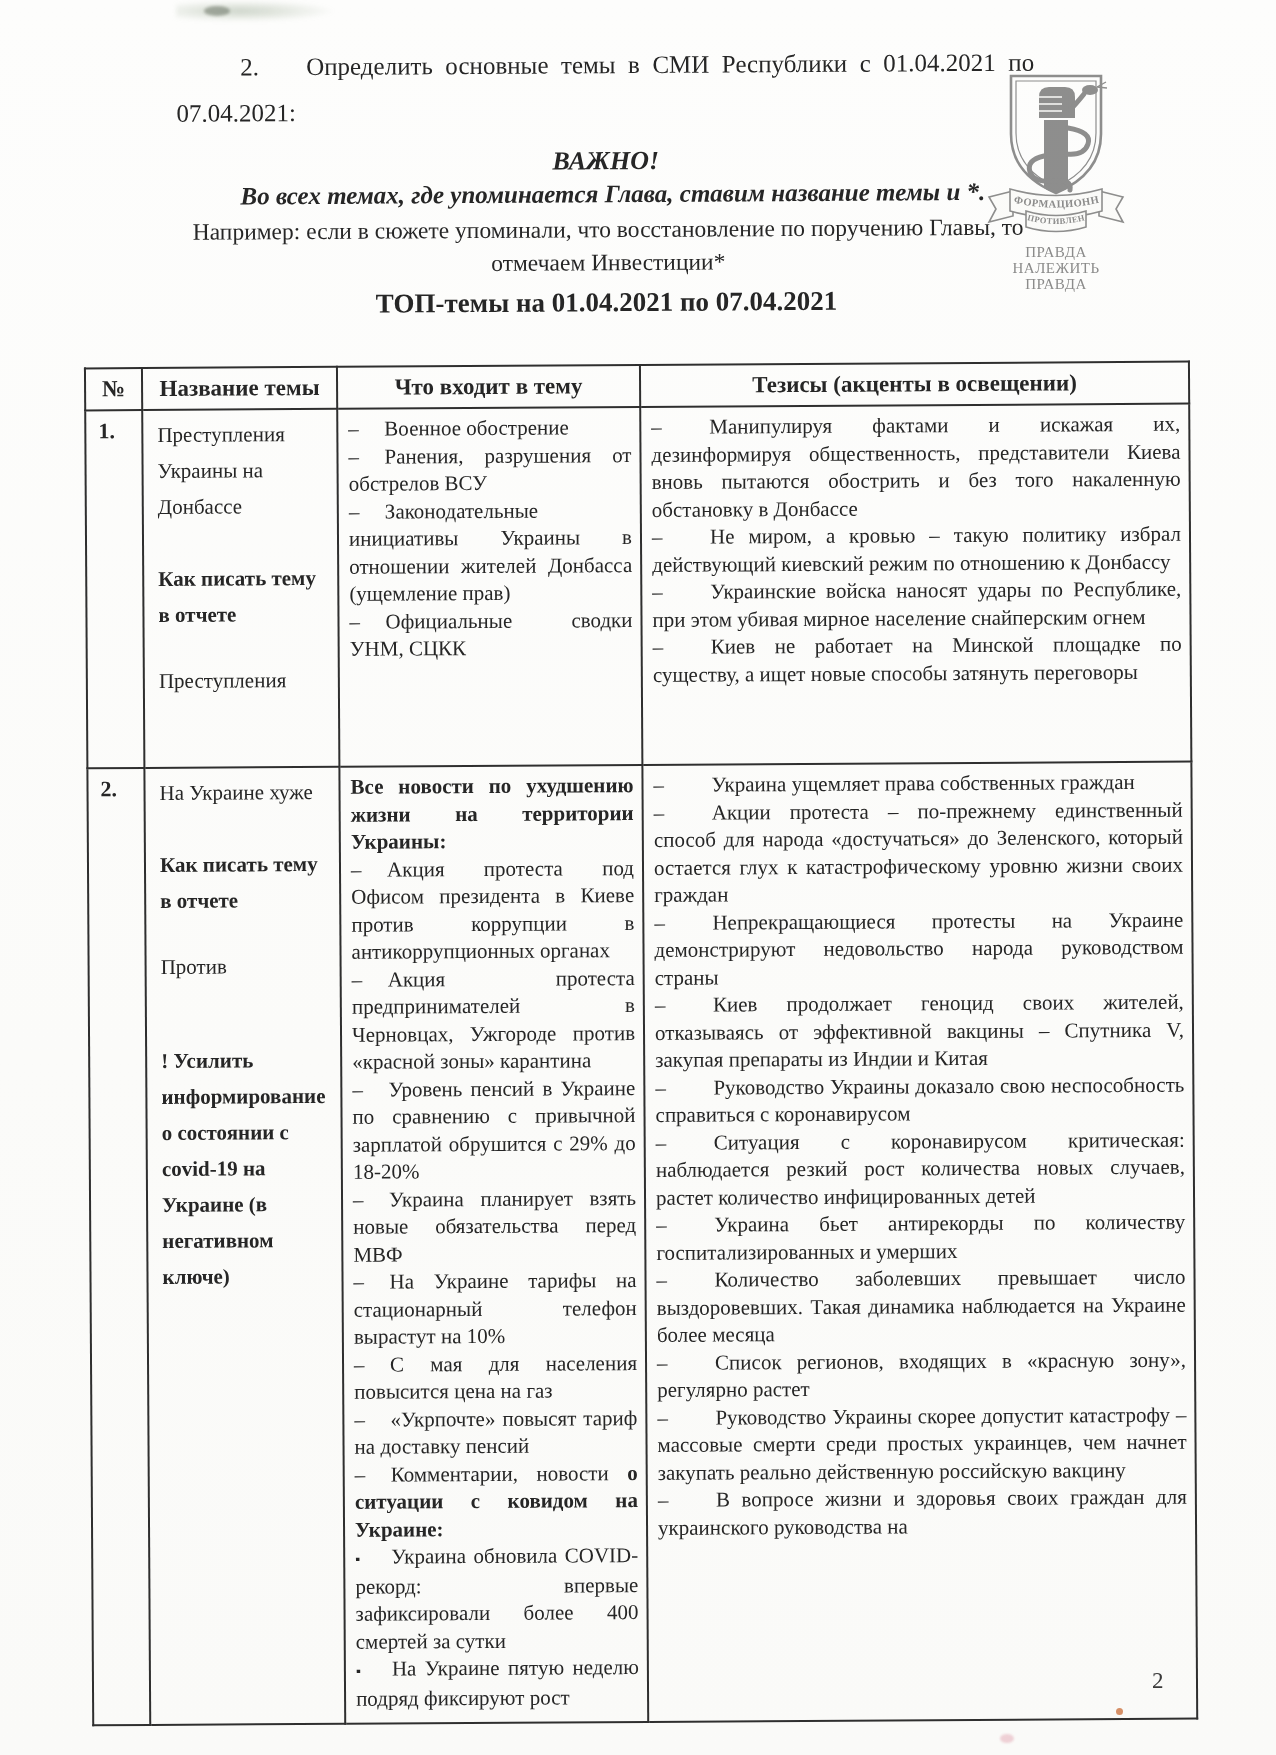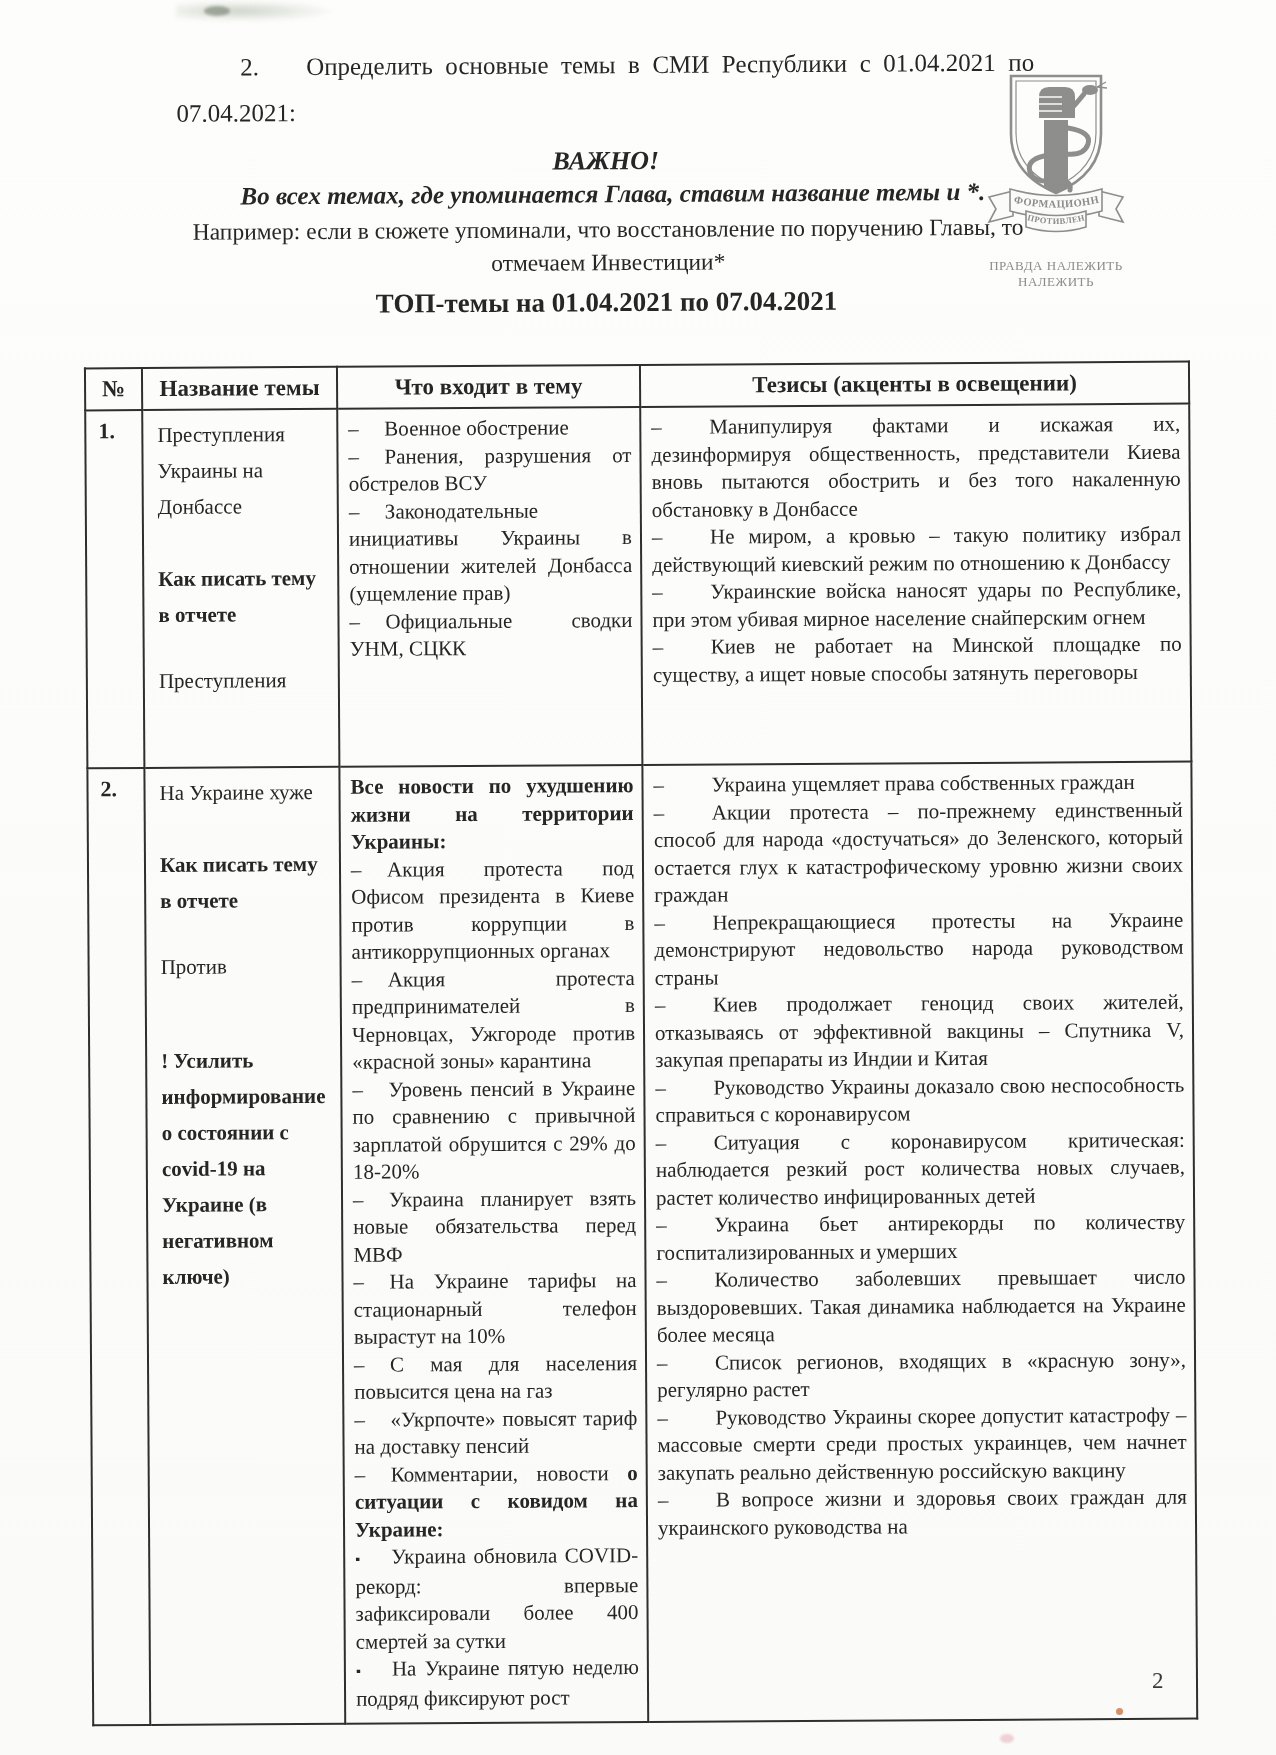--- a/index.html
+++ b/index.html
@@ -53,21 +53,21 @@
   .td-includes p.li, .td-theses p.li{margin:0; text-align:justify; text-align-last:left;}
   .li .mk{display:inline-block; width:36px;}
   .li .mk-wide{width:58px;}
   .li .mk-sq{font-size:14px;}
   .li.b, .li .b{font-weight:bold;}
   .td-includes .intro-item{font-weight:bold; text-align:justify; text-align-last:left; margin:0;}
 
   
   .stamp{position:absolute; left:980px; top:70px; width:152px; z-index:3;
     mix-blend-mode:multiply; color:#8d8d8d; text-align:center;}
-  .stamp .caption{font-size:13px; line-height:16px; letter-spacing:.5px; margin-top:16px; color:#8d8d8d;}
+  .stamp .caption{font-size:15px; line-height:16px; letter-spacing:.5px; margin-top:2px; color:#8d8d8d;}
 
   .pagenum{position:absolute; left:1152px; top:1668px; font-size:23px; color:#3a3a3a;}
 </style>
 </head>
 <body>
 
 <div class="page">
 
   <div class="smudge-top"></div>
   <div class="smudge-speck"></div>
@@ -104,21 +104,21 @@
       </defs>
       <text font-size="10.5" font-weight="bold" fill="#8d8d8d" font-family="Liberation Serif, serif" letter-spacing="0.5">
         <textPath href="#rb1" startOffset="50%" text-anchor="middle">ИНФОРМАЦИОННОЕ</textPath>
       </text>
       <text font-size="8.5" font-weight="bold" fill="#8d8d8d" font-family="Liberation Serif, serif" letter-spacing="0.5">
         <textPath href="#rb2" startOffset="50%" text-anchor="middle">СОПРОТИВЛЕНИЕ</textPath>
       </text>
     </svg>
     <div class="caption">
       <div>ПРАВДА НАЛЕЖИТЬ</div>
-      <div>НАЛЕЖИТЬ</div>
+      <div>ПРАВДА</div>
     </div>
   </div>
 
   <div class="content">
 
     <p class="intro"><span class="num">2.</span><span>Определить основные темы в СМИ Республики с 01.04.2021 по 07.04.2021:</span></p>
 
     <p class="h-important">ВАЖНО!</p>
     <p class="h-rule">Во всех темах, где упоминается Глава, ставим название темы и *.</p>
     <p class="h-example">Например: если в сюжете упоминали, что восстановление по поручению Главы, то отмечаем Инвестиции*</p>

